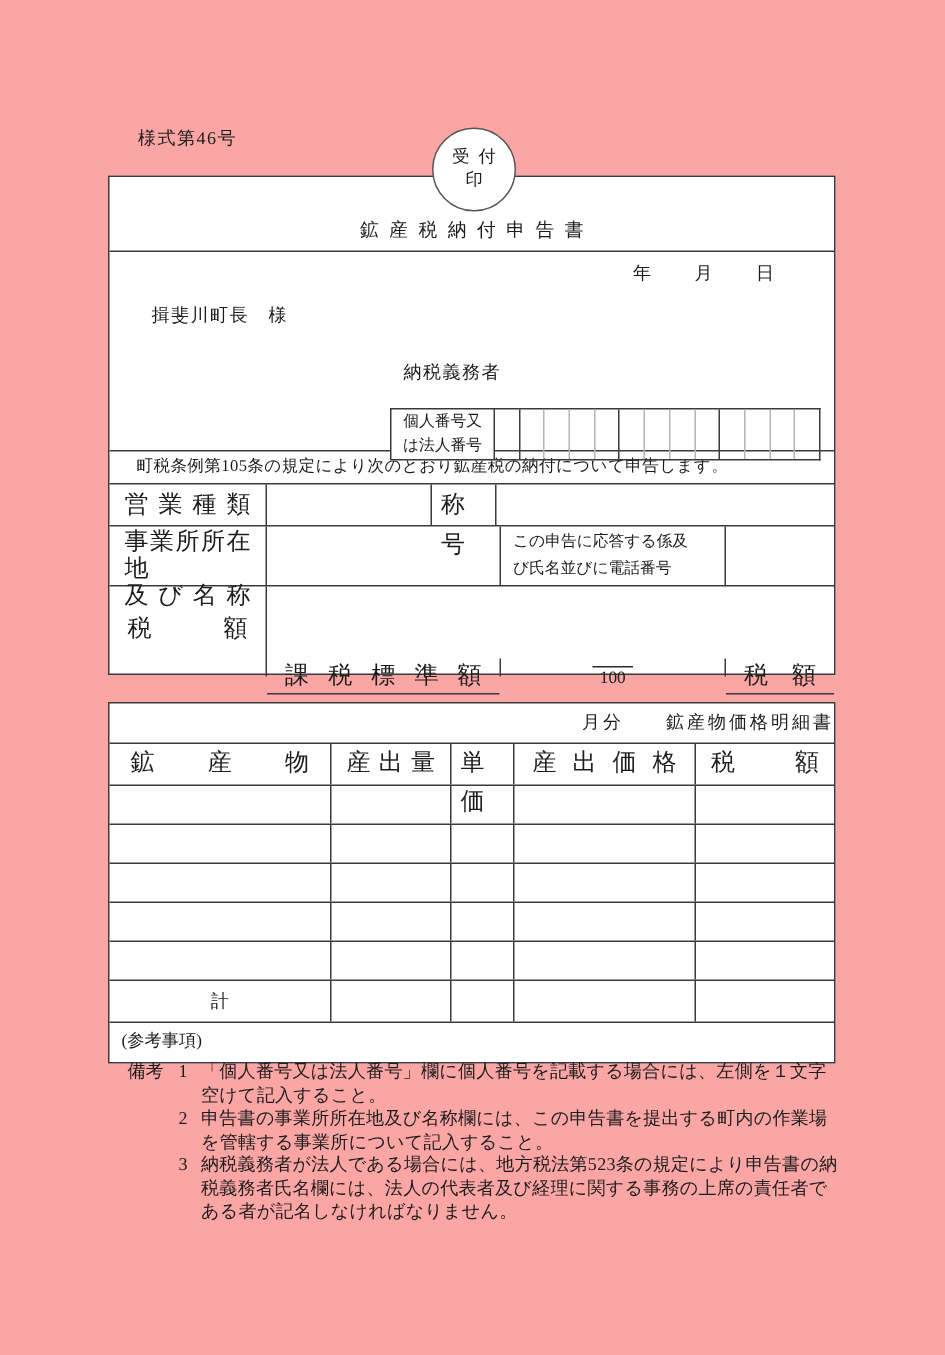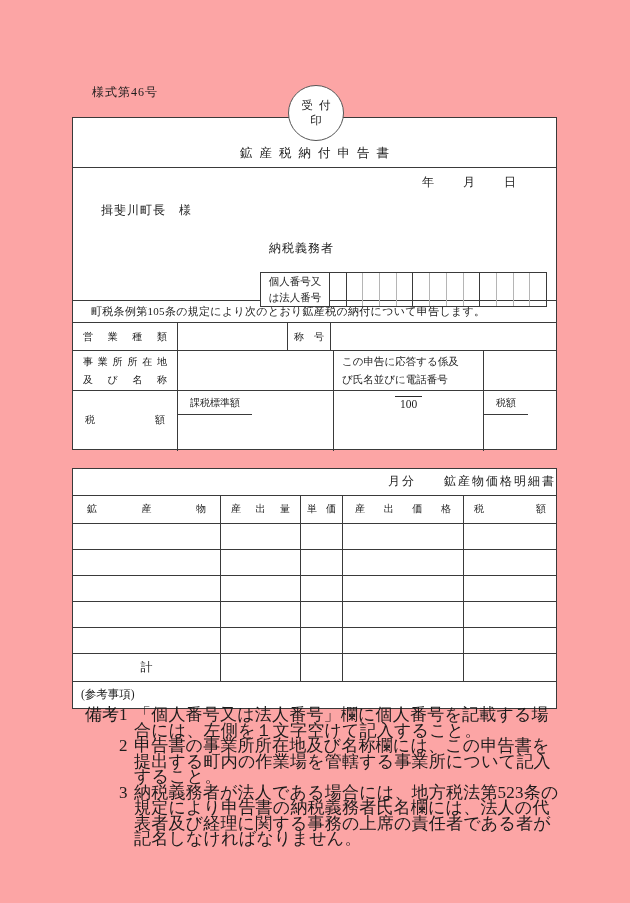--- a/index.html
+++ b/index.html
@@ -57,49 +57,49 @@
 
   .statement-row{height:22px;line-height:21px;font-size:11px;padding-left:18px;letter-spacing:.3px;}
 
   .flexrow{display:flex;}
   .biz-row{height:28px;}
   .office-row{height:40px;}
   .tax-row{height:60px;}
   .c{box-sizing:border-box;}
   .w105{width:105px;}.w110{width:110px;}.w43{width:43px;}.w156{width:156px;}.w150{width:150px;}
   .grow{flex:1 1 auto;}
-  .jlabel{font-size:10px;text-align:justify;text-align-last:justify;}
+  .jlabel{font-size:16px;text-align:justify;text-align-last:justify;}
   .vcenter28{line-height:27px;padding:0 10px;}
   .vcenter60{line-height:58px;padding:0 12px;}
   .twoline{padding:2px 10px 0 10px;}
   .twoline div{line-height:18px;}
   .contact{font-size:10.5px;padding:2px 8px 0 8px;}
   .contact div{line-height:18px;}
-  .subcol{display:flex;flex-direction:row;}
+  .subcol{display:flex;flex-direction:column;margin-top:48px;}
   .subhead{height:24px;line-height:23px;padding:0 12px;border-bottom:1px solid #3a3a3a;box-sizing:border-box;}
   .subbody{flex:1 1 auto;display:flex;justify-content:center;align-items:flex-start;padding-top:5px;}
   .fraction{display:inline-block;border-top:1px solid #2a2a2a;padding:1px 5px 0 5px;font-size:11.5px;}
 
   
   .detail-table{
     position:absolute;left:72px;top:468px;width:485px;
     border:1px solid #3a3a3a;box-sizing:border-box;background:#fff;
   }
   .dt-title{height:26px;line-height:25px;text-align:right;font-size:12px;letter-spacing:2px;}
   .dt-header{height:27px;}
   .dt-header .c{line-height:26px;}
   .dt-empty{height:25px;}
   .dt-total{height:27px;}
   .dt-ref{height:26px;line-height:25px;font-size:11.5px;padding-left:8px;}
   .cw1{width:148px;}.cw2{width:80px;}.cw3{width:42px;}.cw4{width:121px;}
   .pad14{padding:0 14px;}.pad10{padding:0 10px;}.pad6{padding:0 6px;}.pad12{padding:0 12px;}
   .total-label{text-align:center;font-size:12px;line-height:26px;}
 
   
-  .notes{position:absolute;left:85px;top:707px;width:474px;display:flex;font-size:17px;}
+  .notes{position:absolute;left:85px;top:707px;width:474px;display:flex;font-size:12px;}
   .notes-label{width:34px;flex:0 0 34px;line-height:15.5px;}
   .notes-items{flex:1 1 auto;}
   .note-item{display:flex;}
   .note-item .num{flex:0 0 15px;line-height:15.5px;}
   .note-item .txt{flex:1 1 auto;line-height:15.5px;letter-spacing:.2px;}
 </style>
 </head>
 <body>
 
 <div class="page">

